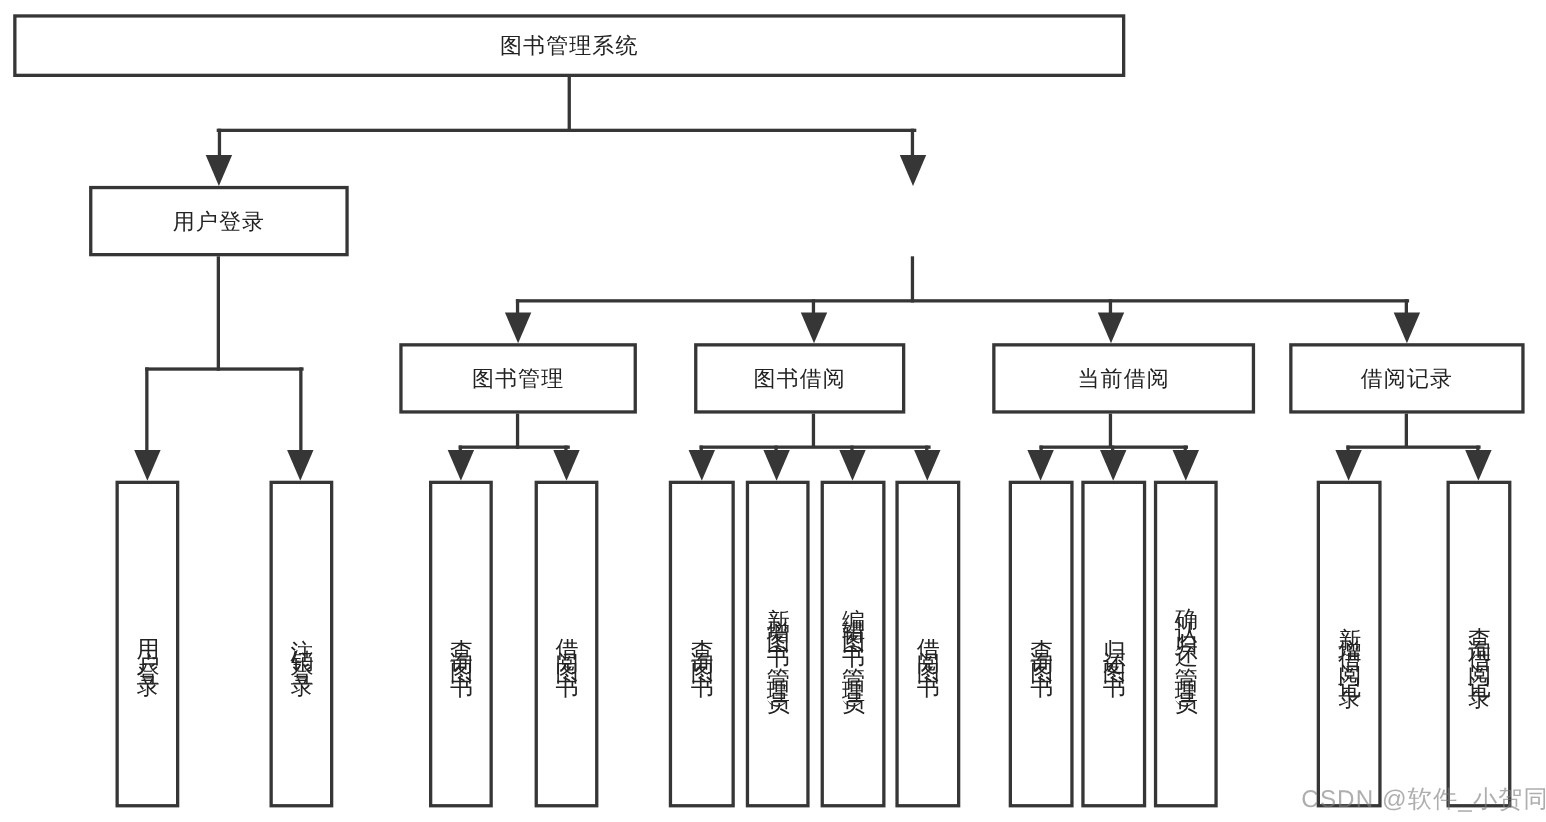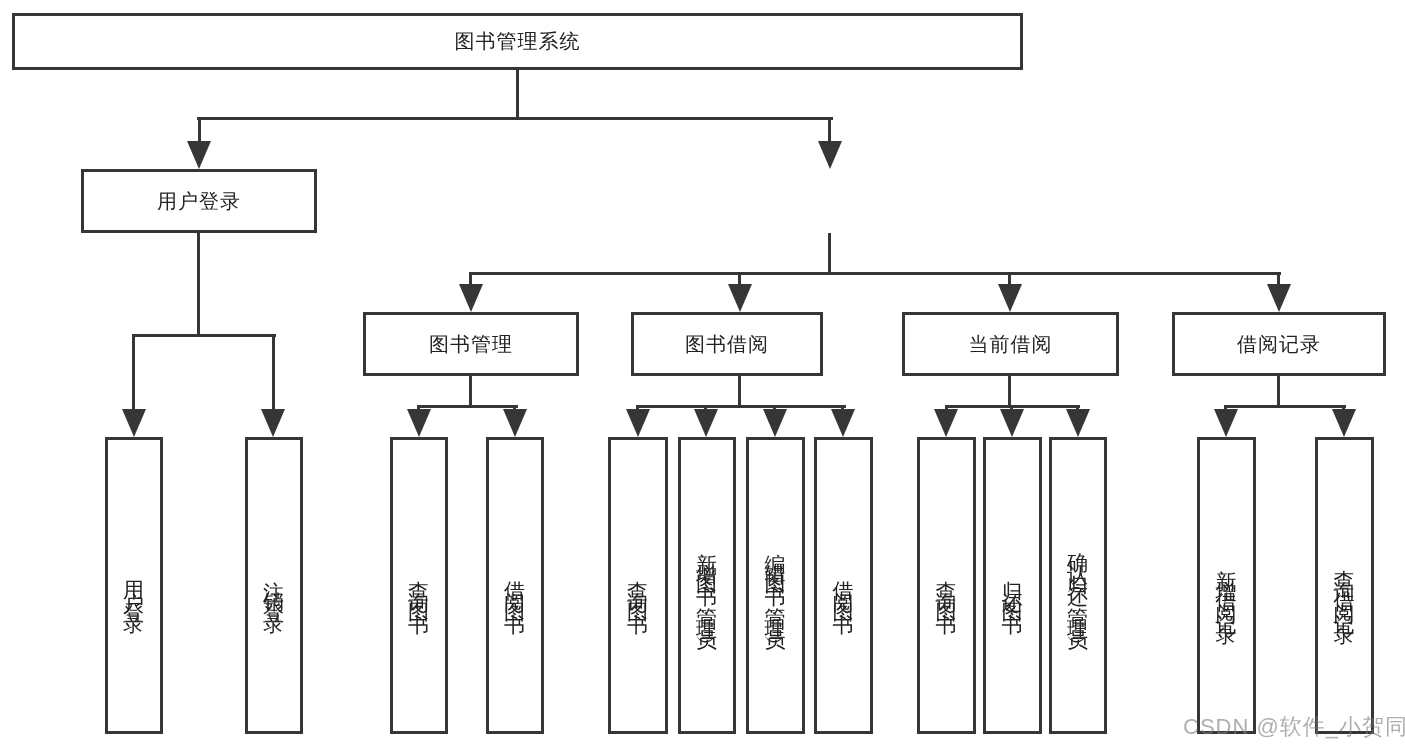--- a/index.html
+++ b/index.html
@@ -65,21 +65,21 @@
   <div class="arrow" style="left:998px;top:284px;"></div>
   <div class="vline" style="left:1277px;top:272px;height:16px;"></div>
   <div class="arrow" style="left:1267px;top:284px;"></div>
 
   <div class="node h-node" style="left:363px;top:312px;width:216px;height:64px;">
     <span>图书管理</span>
   </div>
   <div class="node h-node" style="left:631px;top:312px;width:192px;height:64px;">
     <span>图书借阅</span>
   </div>
-  <div class="node h-node" style="left:902px;top:312px;width:217px;height:64px;">
+  <div class="node h-node" style="left:902px;top:312px;width:239px;height:64px;">
     <span>当前借阅</span>
   </div>
   <div class="node h-node" style="left:1172px;top:312px;width:214px;height:64px;font-family:Liberation Mono, monospace;">
     <span>借阅记录</span>
   </div>
 
   <div class="vline" style="left:469px;top:376px;height:32px;"></div>
   <div class="hline" style="left:417px;top:405px;width:101px;"></div>
   <div class="vline" style="left:417px;top:405px;height:8px;"></div>
   <div class="arrow" style="left:407px;top:409px;"></div>

